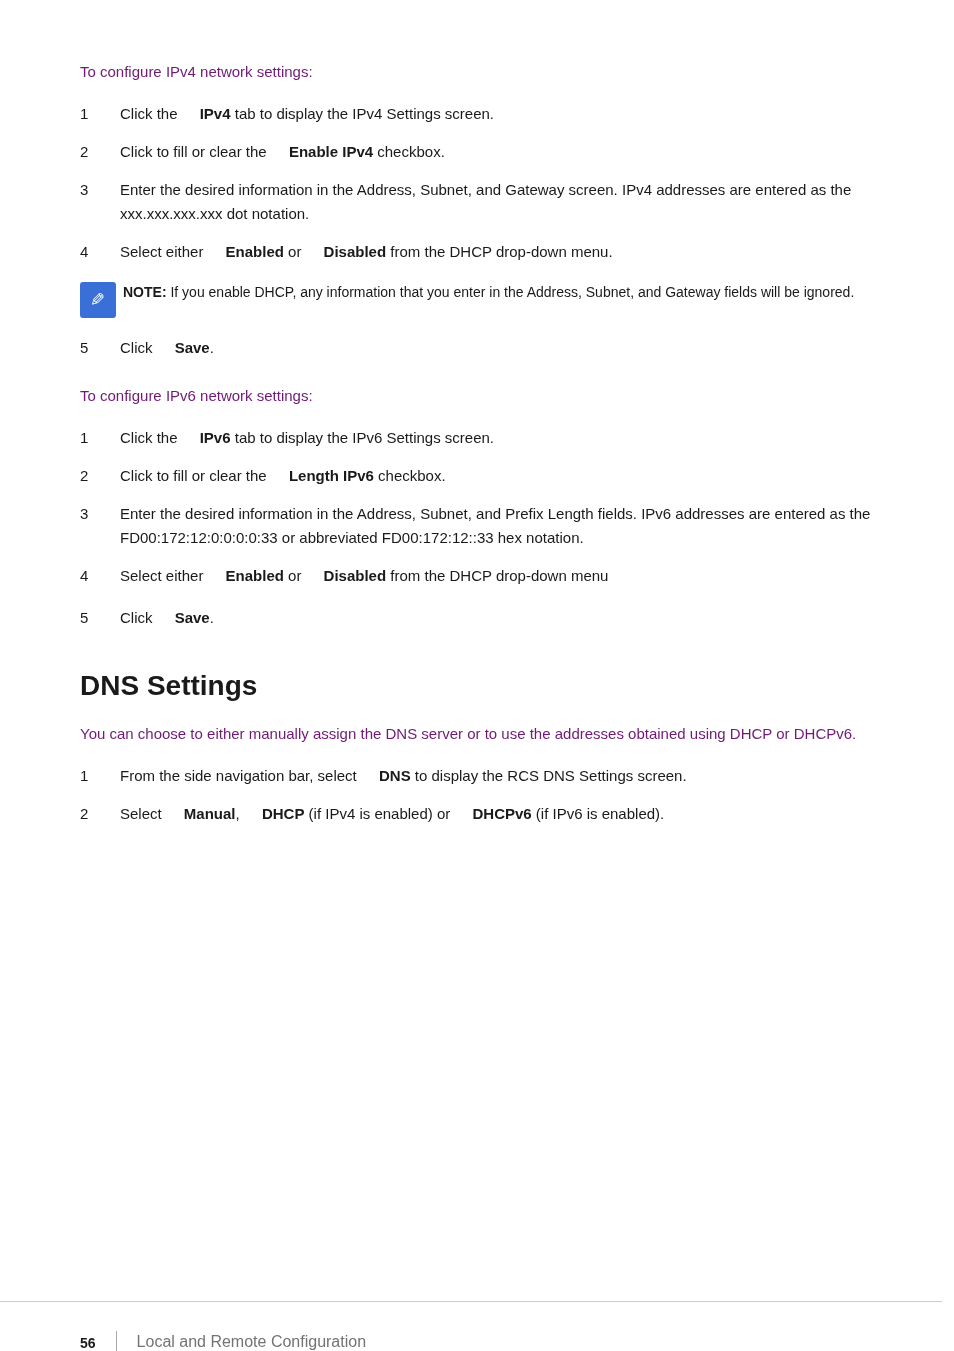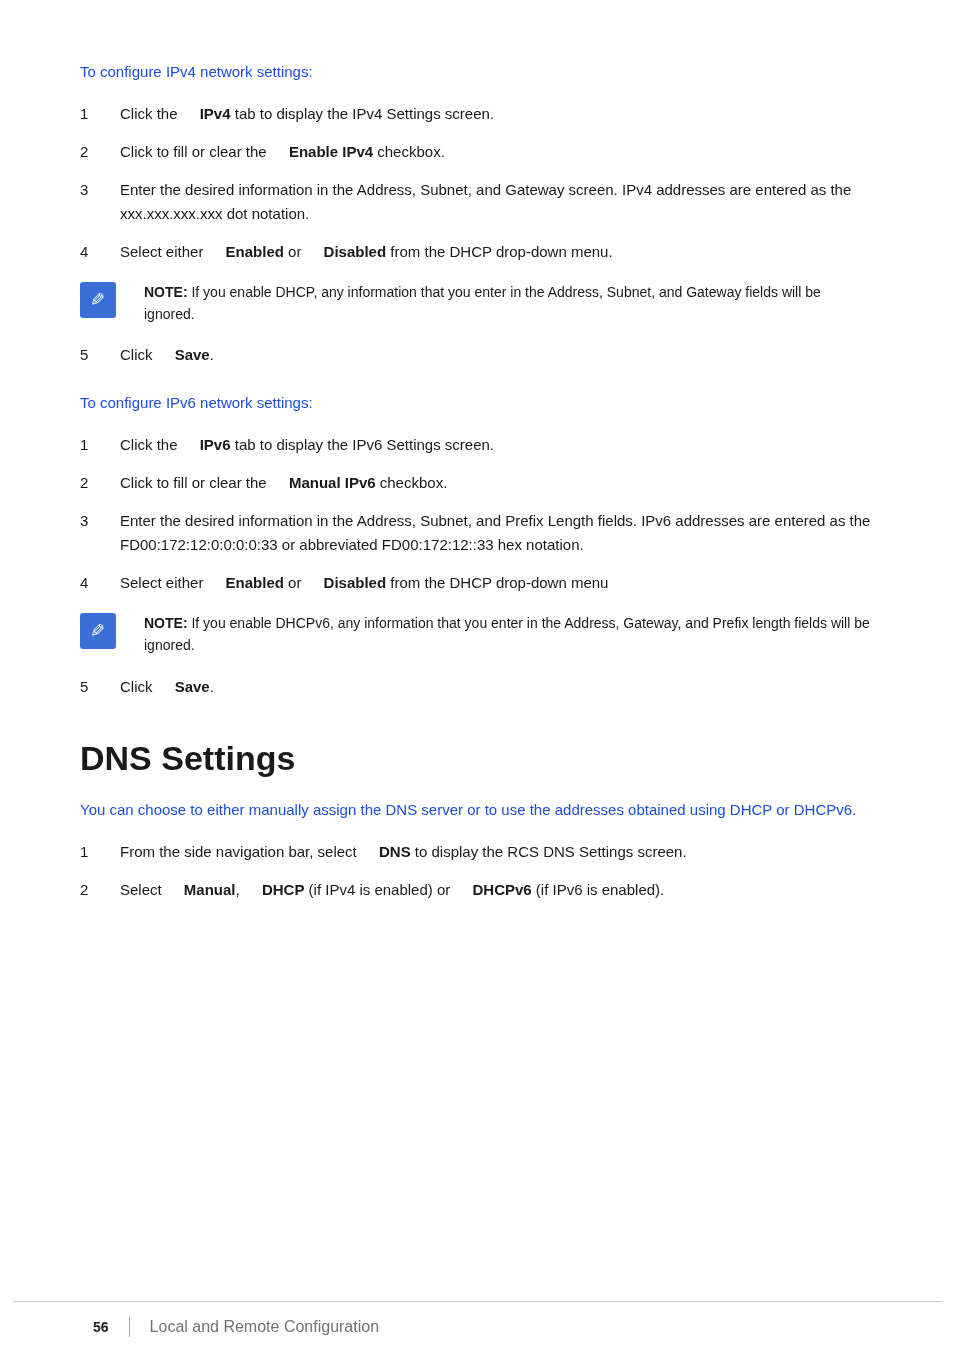--- a/index.html
+++ b/index.html
@@ -23,21 +23,21 @@
       min-height: 1351px;
       background: #ffffff;
       padding: 60px 80px 80px 80px;
       position: relative;
     }
 
     .intro-text {
       font-size: 15px;
       line-height: 1.6;
       margin-bottom: 18px;
-      color: #1d4ed8;
+      color: #701a75;
     }
 
     .numbered-list {
       list-style: none;
       margin-bottom: 18px;
     }
 
     .numbered-list li {
       display: flex;
       margin-bottom: 14px;
@@ -60,21 +60,21 @@
 
     .list-content b {
       font-weight: bold;
       padding-left: 18px;
     }
 
     .note-box {
       display: flex;
       align-items: flex-start;
       margin: 10px 0 18px 0;
-      gap: 28px;
+      gap: 7px;
     }
 
     .note-icon {
       width: 36px;
       height: 36px;
       min-width: 36px;
       background: #3a6fd8;
       border-radius: 3px;
       display: flex;
       align-items: center;
@@ -98,38 +98,37 @@
 
     .note-text b {
       font-weight: bold;
     }
 
     .section-gap {
       margin-bottom: 24px;
     }
 
     .dns-heading {
-      font-size: 34px;
+      font-size: 28px;
       font-weight: bold;
       margin-top: 40px;
       margin-bottom: 20px;
       color: #1a1a1a;
     }
 
     .footer-bar {
       position: absolute;
       bottom: 0;
       left: 0;
       right: 12px;
       height: 50px;
       border-top: 1px solid #cccccc;
       display: flex;
-      align-items: center;
+      align-items: flex-end;
       padding: 0 80px;
-      margin-left: 13px;
     }
 
     .footer-page-num {
       font-size: 14px;
       font-weight: bold;
       color: #1a1a1a;
       margin-right: 20px;
     }
 
     .footer-separator {
@@ -184,36 +183,32 @@
 
   <p class="intro-text">To configure IPv6 network settings:</p>
 
   <ol class="numbered-list">
     <li>
       <span class="list-number">1</span>
       <span class="list-content">Click the <b>IPv6</b> tab to display the IPv6 Settings screen.</span>
     </li>
     <li>
       <span class="list-number">2</span>
-      <span class="list-content">Click to fill or clear the <b>Manual IPv6</b> checkbox.</span>
+      <span class="list-content">Click to fill or clear the <b>Length IPv6</b> checkbox.</span>
     </li>
     <li>
       <span class="list-number">3</span>
       <span class="list-content">Enter the desired information in the Address, Subnet, and Prefix Length fields. IPv6 addresses are entered as the FD00:172:12:0:0:0:0:33 or abbreviated FD00:172:12::33 hex notation.</span>
     </li>
     <li>
       <span class="list-number">4</span>
       <span class="list-content">Select either <b>Enabled</b> or <b>Disabled</b> from the DHCP drop-down menu</span>
     </li>
   </ol>
 
-  <div class="note-box">
-    <div class="note-icon"></div>
-    <div class="note-text"><b>NOTE:</b> If you enable DHCPv6, any information that you enter in the Address, Gateway, and Prefix length fields will be ignored.</div>
-  </div>
 
   <ol class="numbered-list section-gap">
     <li>
       <span class="list-number">5</span>
       <span class="list-content">Click <b>Save</b>.</span>
     </li>
   </ol>
 
   <h2 class="dns-heading">DNS Settings</h2>
 

